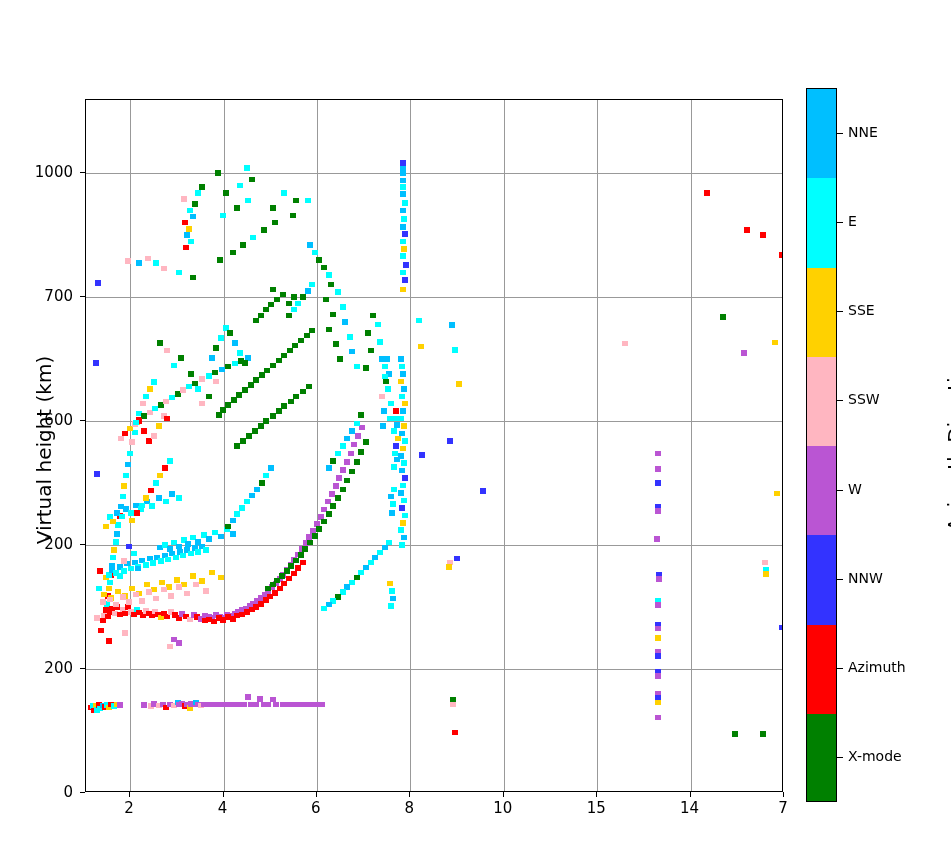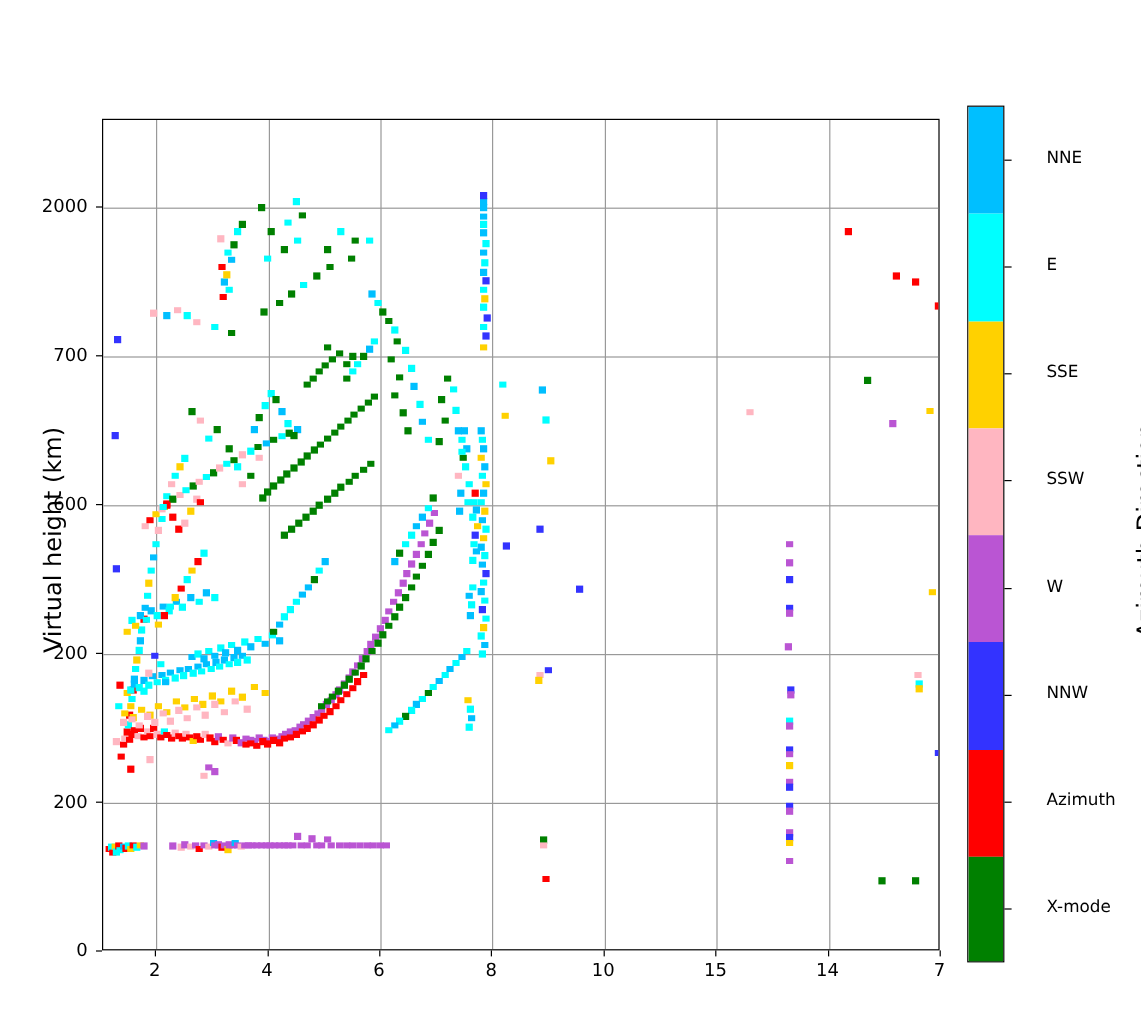--- a/index.html
+++ b/index.html
@@ -39,21 +39,21 @@
     font-size:20px;color:#000;transform:rotate(-90deg);transform-origin:center center;
   }
 
   
   #cbar{
     position:absolute;left:806px;top:88px;width:31px;height:714px;
     border:1.5px solid #000;box-sizing:border-box;overflow:hidden;
   }
   .cseg{width:100%;}
   .ctick{position:absolute;left:837px;width:6px;height:1px;background:#000;}
-  .clab{position:absolute;left:848px;font-size:14px;color:#000;white-space:nowrap;margin-left:24px;}
+  .clab{position:absolute;left:848px;font-size:14px;color:#000;white-space:nowrap;}
   #cbar-title{
     position:absolute;left:790px;top:430px;width:330px;text-align:center;
     font-size:20px;color:#000;transform:rotate(-90deg);transform-origin:center center;
   }
 </style>
 </head>
 <body>
 
 <div id="root">
 
@@ -732,21 +732,21 @@
       <div class="ylab" style="left: 18px; top: 783px;">0</div>
       <div class="ytick" style="top: 668px;"></div>
       <div class="ylab" style="left: 18px; top: 659px;">200</div>
       <div class="ytick" style="top: 544.1px;"></div>
       <div class="ylab" style="left: 18px; top: 535.1px;">200</div>
       <div class="ytick" style="top: 420.1px;"></div>
       <div class="ylab" style="left: 18px; top: 411.1px;">600</div>
       <div class="ytick" style="top: 296.1px;"></div>
       <div class="ylab" style="left: 18px; top: 287.1px;">700</div>
       <div class="ytick" style="top: 172.1px;"></div>
-      <div class="ylab" style="left: 18px; top: 163.1px;">2000</div>
+      <div class="ylab" style="left: 18px; top: 163.1px;">1000</div>
     </div>
 
   <div id="yaxis-title">Virtual height (km)</div>
 
   <div id="cbar">
       <div class="cseg" style="height: 89.25px; background: rgb(0, 191, 255);"></div>
       <div class="cseg" style="height: 89.25px; background: rgb(0, 255, 255);"></div>
       <div class="cseg" style="height: 89.25px; background: rgb(255, 209, 0);"></div>
       <div class="cseg" style="height: 89.25px; background: rgb(255, 182, 193);"></div>
       <div class="cseg" style="height: 89.25px; background: rgb(186, 85, 211);"></div>

